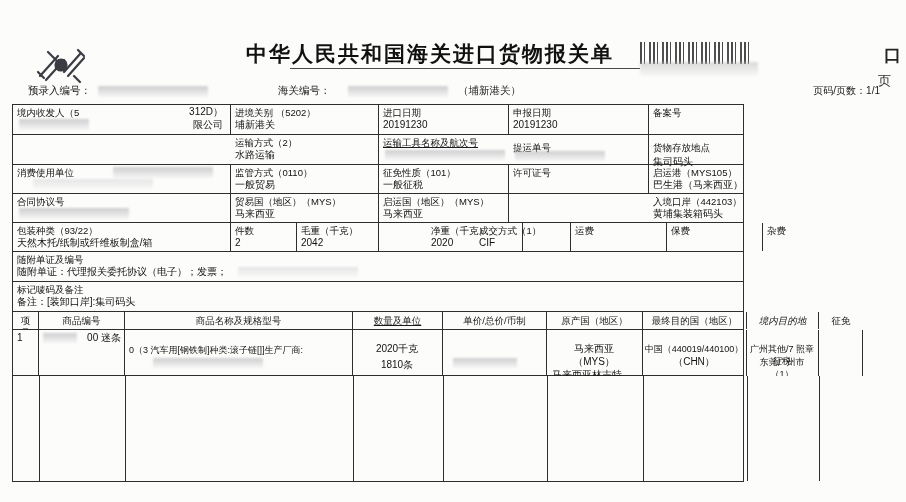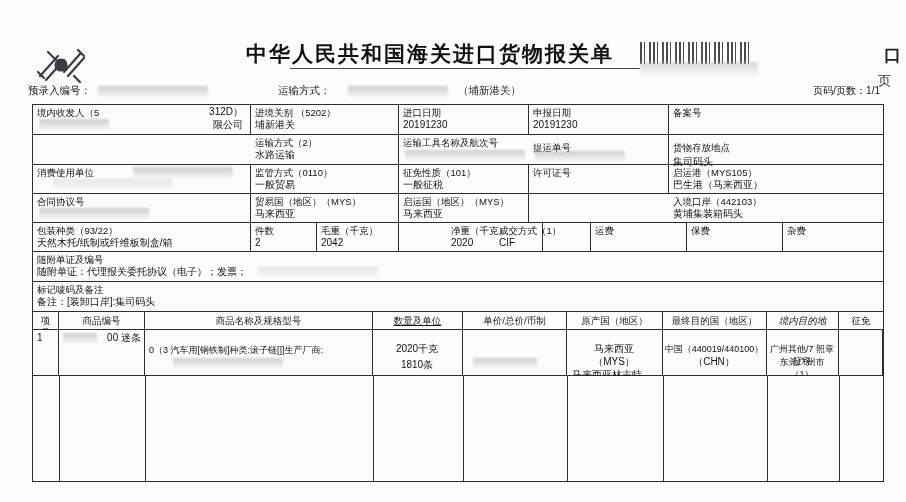--- a/index.html
+++ b/index.html
@@ -53,21 +53,21 @@
   .preline{
     position:absolute;left:28px;top:84px;width:852px;height:18px;
     font-size:10.5px;
   }
   .preline .c1{position:absolute;left:0;top:0;}
   .preline .c2{position:absolute;left:250px;top:0;}
   .preline .c3{position:absolute;left:430px;top:0;}
   .pagenum{position:absolute;right:0;top:0;font-size:10px;}
   
   .tbl{
-    position:absolute;left:32px;top:104px;width:852px;height:378px;
+    position:absolute;left:12px;top:104px;width:732px;height:378px;
     border:1.1px solid #2e2e2e;
     box-sizing:border-box;
   }
   .row{position:absolute;left:0;width:100%;border-bottom:1px solid #2e2e2e;box-sizing:border-box;}
   .cell{
     position:absolute;top:0;height:100%;box-sizing:border-box;
     border-right:1px solid #2e2e2e;
     padding:2px 4px;
     font-size:9.5px;line-height:12px;
     overflow:hidden;
@@ -124,21 +124,21 @@
     <div class="title-underline"></div>
     <div class="barcode"></div>
     <div class="barcode-smudge"></div>
     <div class="right-clip">口</div>
     <div class="right-clip2">页</div>
   </div>
 
   <div class="preline">
     <span class="c1">预录入编号：</span>
     <span class="mask" style="left:70px;top:2px;width:110px;height:11px;"></span>
-    <span class="c2">运输方式：</span>
+    <span class="c2">海关编号：</span>
     <span class="mask" style="left:320px;top:2px;width:100px;height:11px;"></span>
     <span class="c3">（埔新港关）</span>
     <span class="pagenum">页码/页数：1/1</span>
   </div>
 
   <div class="tbl">
 
     <div class="row" style="top:0;height:30px;">
       <div class="cell" style="left:0;width:218px;">
         <span class="lbl">境内收发人（5</span>
@@ -161,21 +161,21 @@
       <div class="cell last" style="left:636px;width:214px;">
         <span class="lbl">备案号</span>
       </div>
     </div>
 
     <div class="row" style="top:30px;height:30px;">
       <div class="cell" style="left:218px;width:148px;">
         <span class="lbl">运输方式（2）</span>
         <span class="val l">水路运输</span>
       </div>
-      <div class="cell" style="left:366px;width:270px;">
+      <div class="cell" style="left:366px;width:270px;text-decoration:underline;">
         <span class="lbl">运输工具名称及航次号</span>
         <span class="mask" style="left:6px;top:15px;width:120px;height:10px;"></span>
       </div>
       <div class="cell" style="left:636px;width:0;border:none;"></div>
       <div class="cell last" style="left:636px;width:214px;border:none;"></div>
     </div>
 
     <div style="position:absolute;top:30px;left:496px;width:140px;height:30px;border-right:1px solid #2e2e2e;box-sizing:border-box;padding:2px 4px;">
       <span class="lbl">提运单号</span>
       <span class="mask" style="left:6px;top:16px;width:90px;height:10px;"></span>

